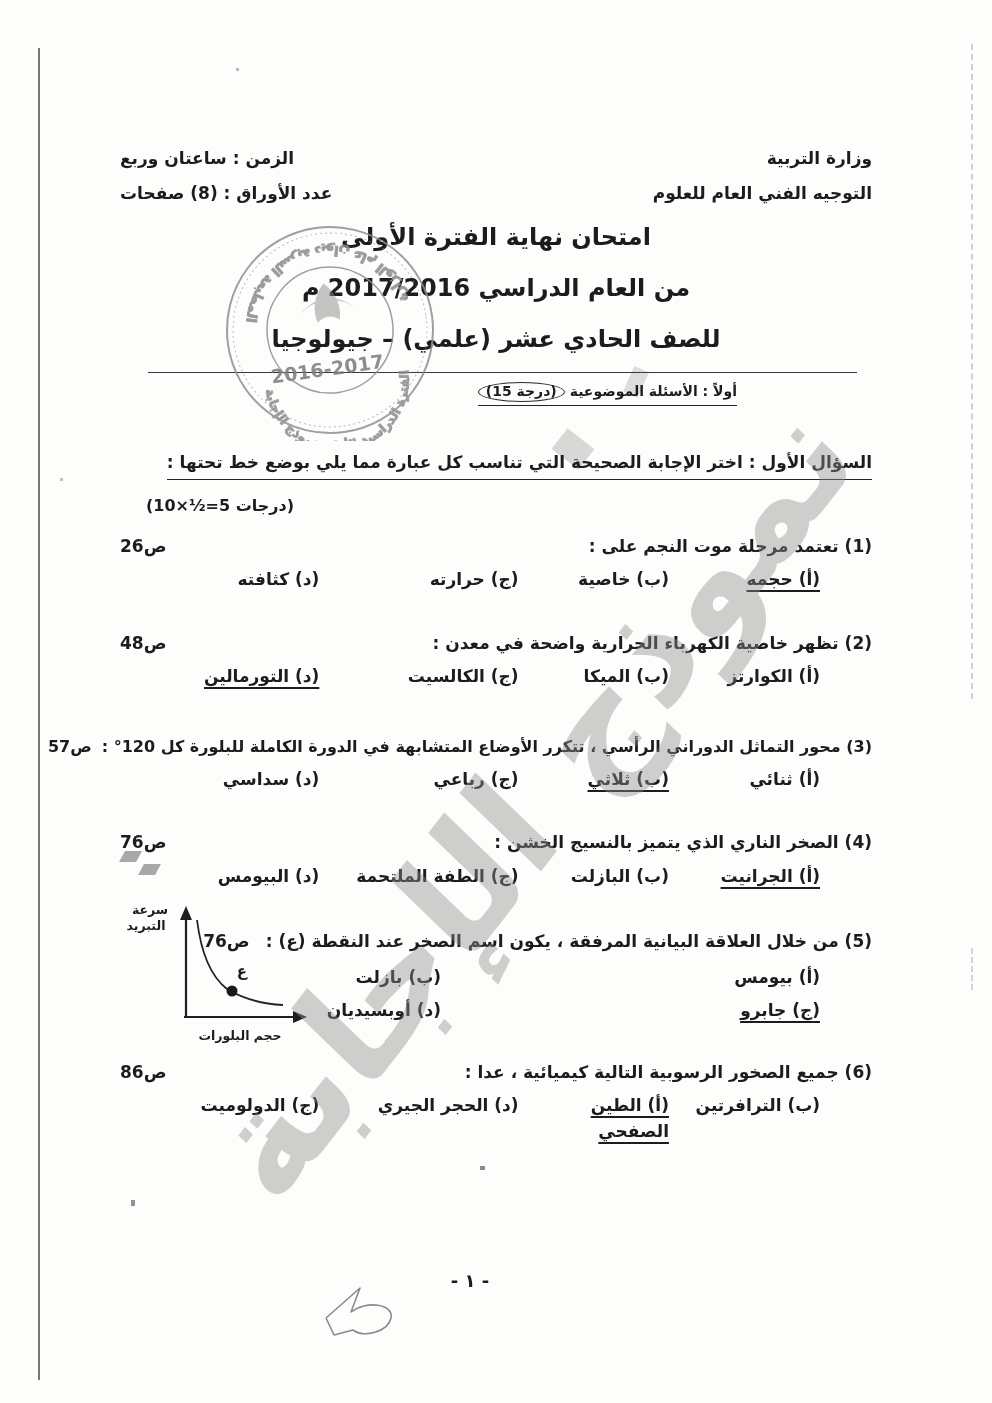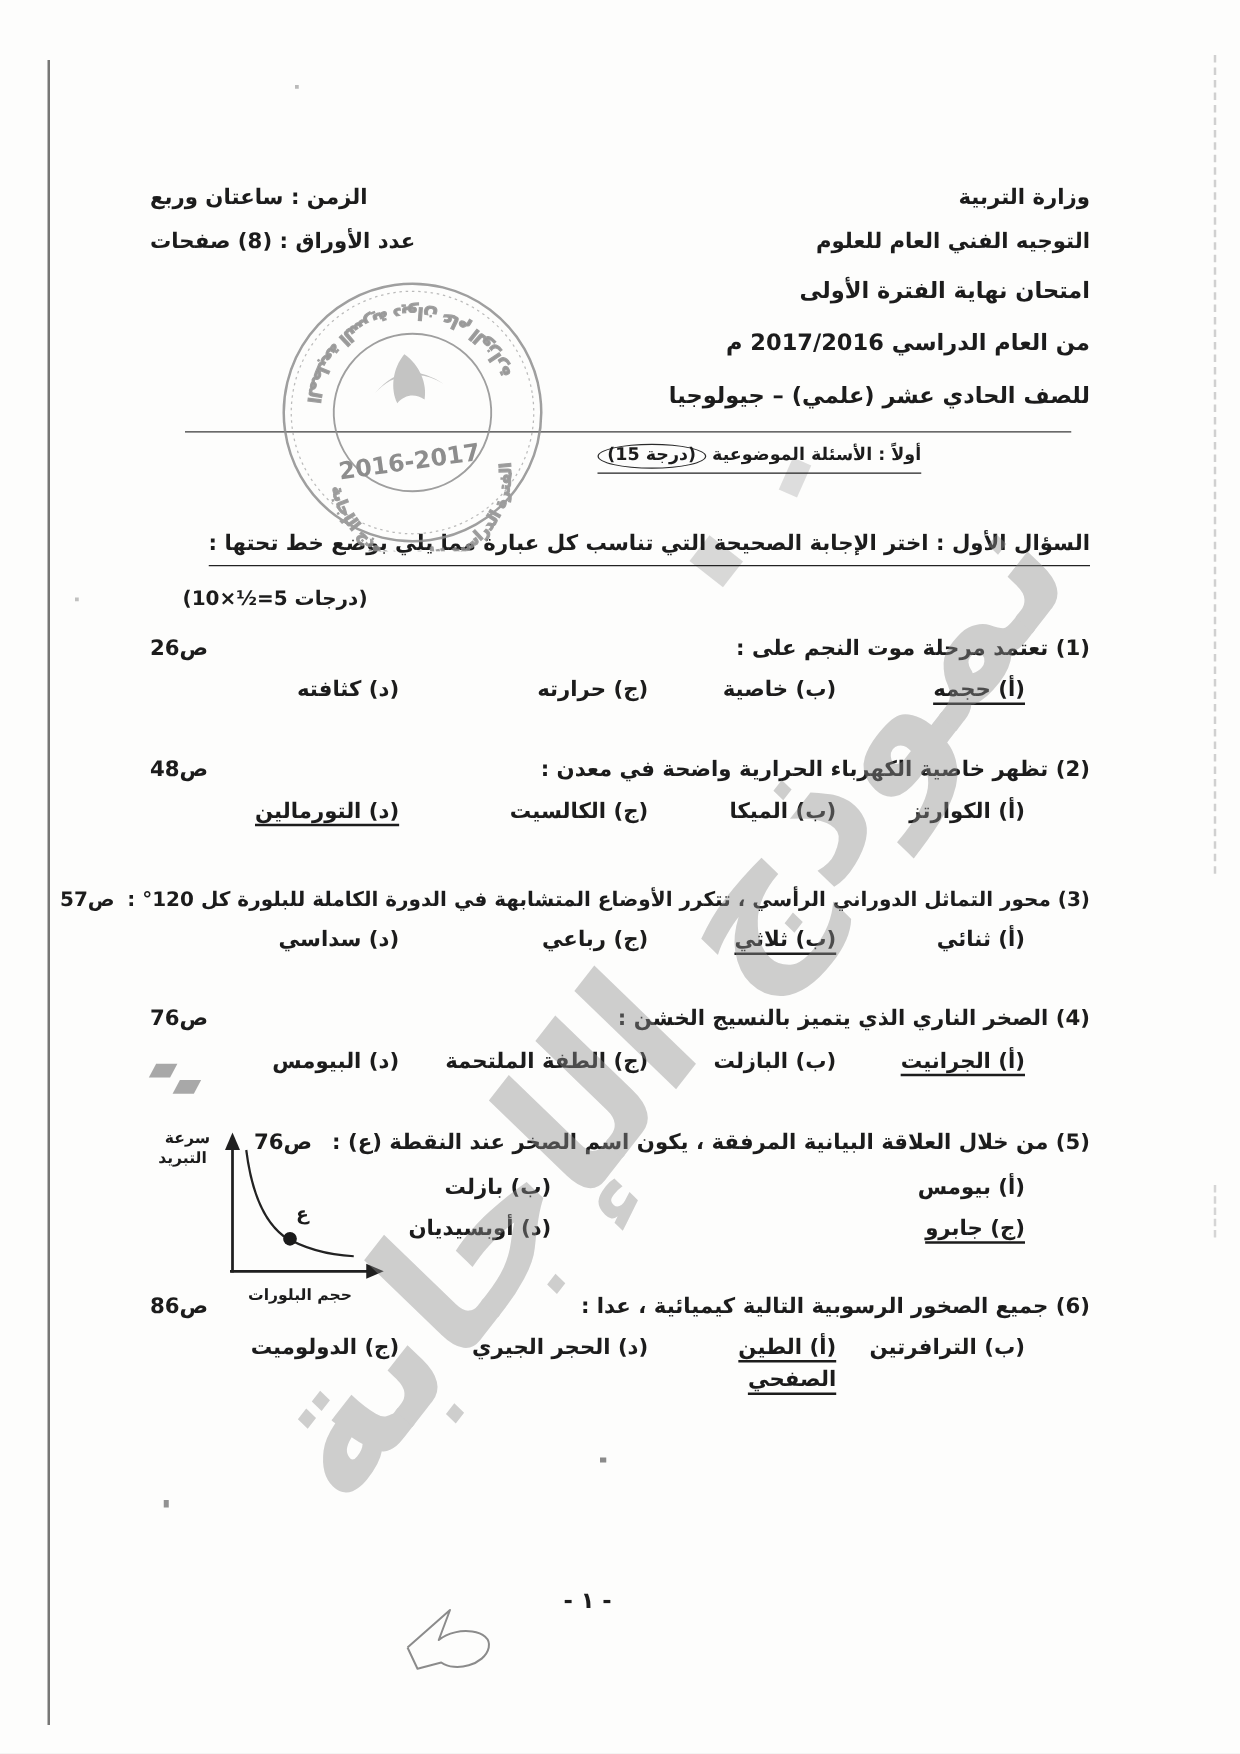--- a/index.html
+++ b/index.html
@@ -5,21 +5,21 @@
   html,body{margin:0;padding:0;background:#e8e8e8;}
   .page{
     position:relative;width:992px;height:1403px;margin:0 auto;
     background:#fdfdfc;overflow:hidden;
     font-family:"DejaVu Sans",sans-serif;direction:rtl;color:#1c1c1c;
   }
   .content{position:absolute;top:0;right:120px;width:752px;z-index:2;font-weight:700;font-size:17px;line-height:1.5;}
   .row{display:flex;justify-content:space-between;align-items:baseline;}
   .hdr1{margin-top:146px;}
   .hdr2{margin-top:9px;}
-  .exam-center{margin-top:13px;font-size:18px;}
+  .exam-center{text-align:center;margin-top:13px;font-size:24px;}
   .exam-center > div{margin-bottom:15px;}
   .rule{border:0;border-top:1.6px solid #3a3a3a;margin:3px 15px 0 28px;}
   .section-line{margin-top:8px;margin-right:135px;font-size:14px;}
   .section-underline{display:inline-block;border-bottom:1.6px solid #222;padding-bottom:3px;}
   .oval{border:1.6px solid #2a2a2a;border-radius:50%;padding:0 7px 2px 7px;}
   .qhdr{margin-top:44px;font-size:17px;}
   .qhdr .section-underline{letter-spacing:0;}
   .marksnote{margin-top:14px;direction:ltr;text-align:left;padding-left:26px;font-size:16px;}
   .qrow{display:flex;justify-content:space-between;align-items:baseline;gap:10px;}
   .qrow .qtext{white-space:nowrap;text-align:center;}

